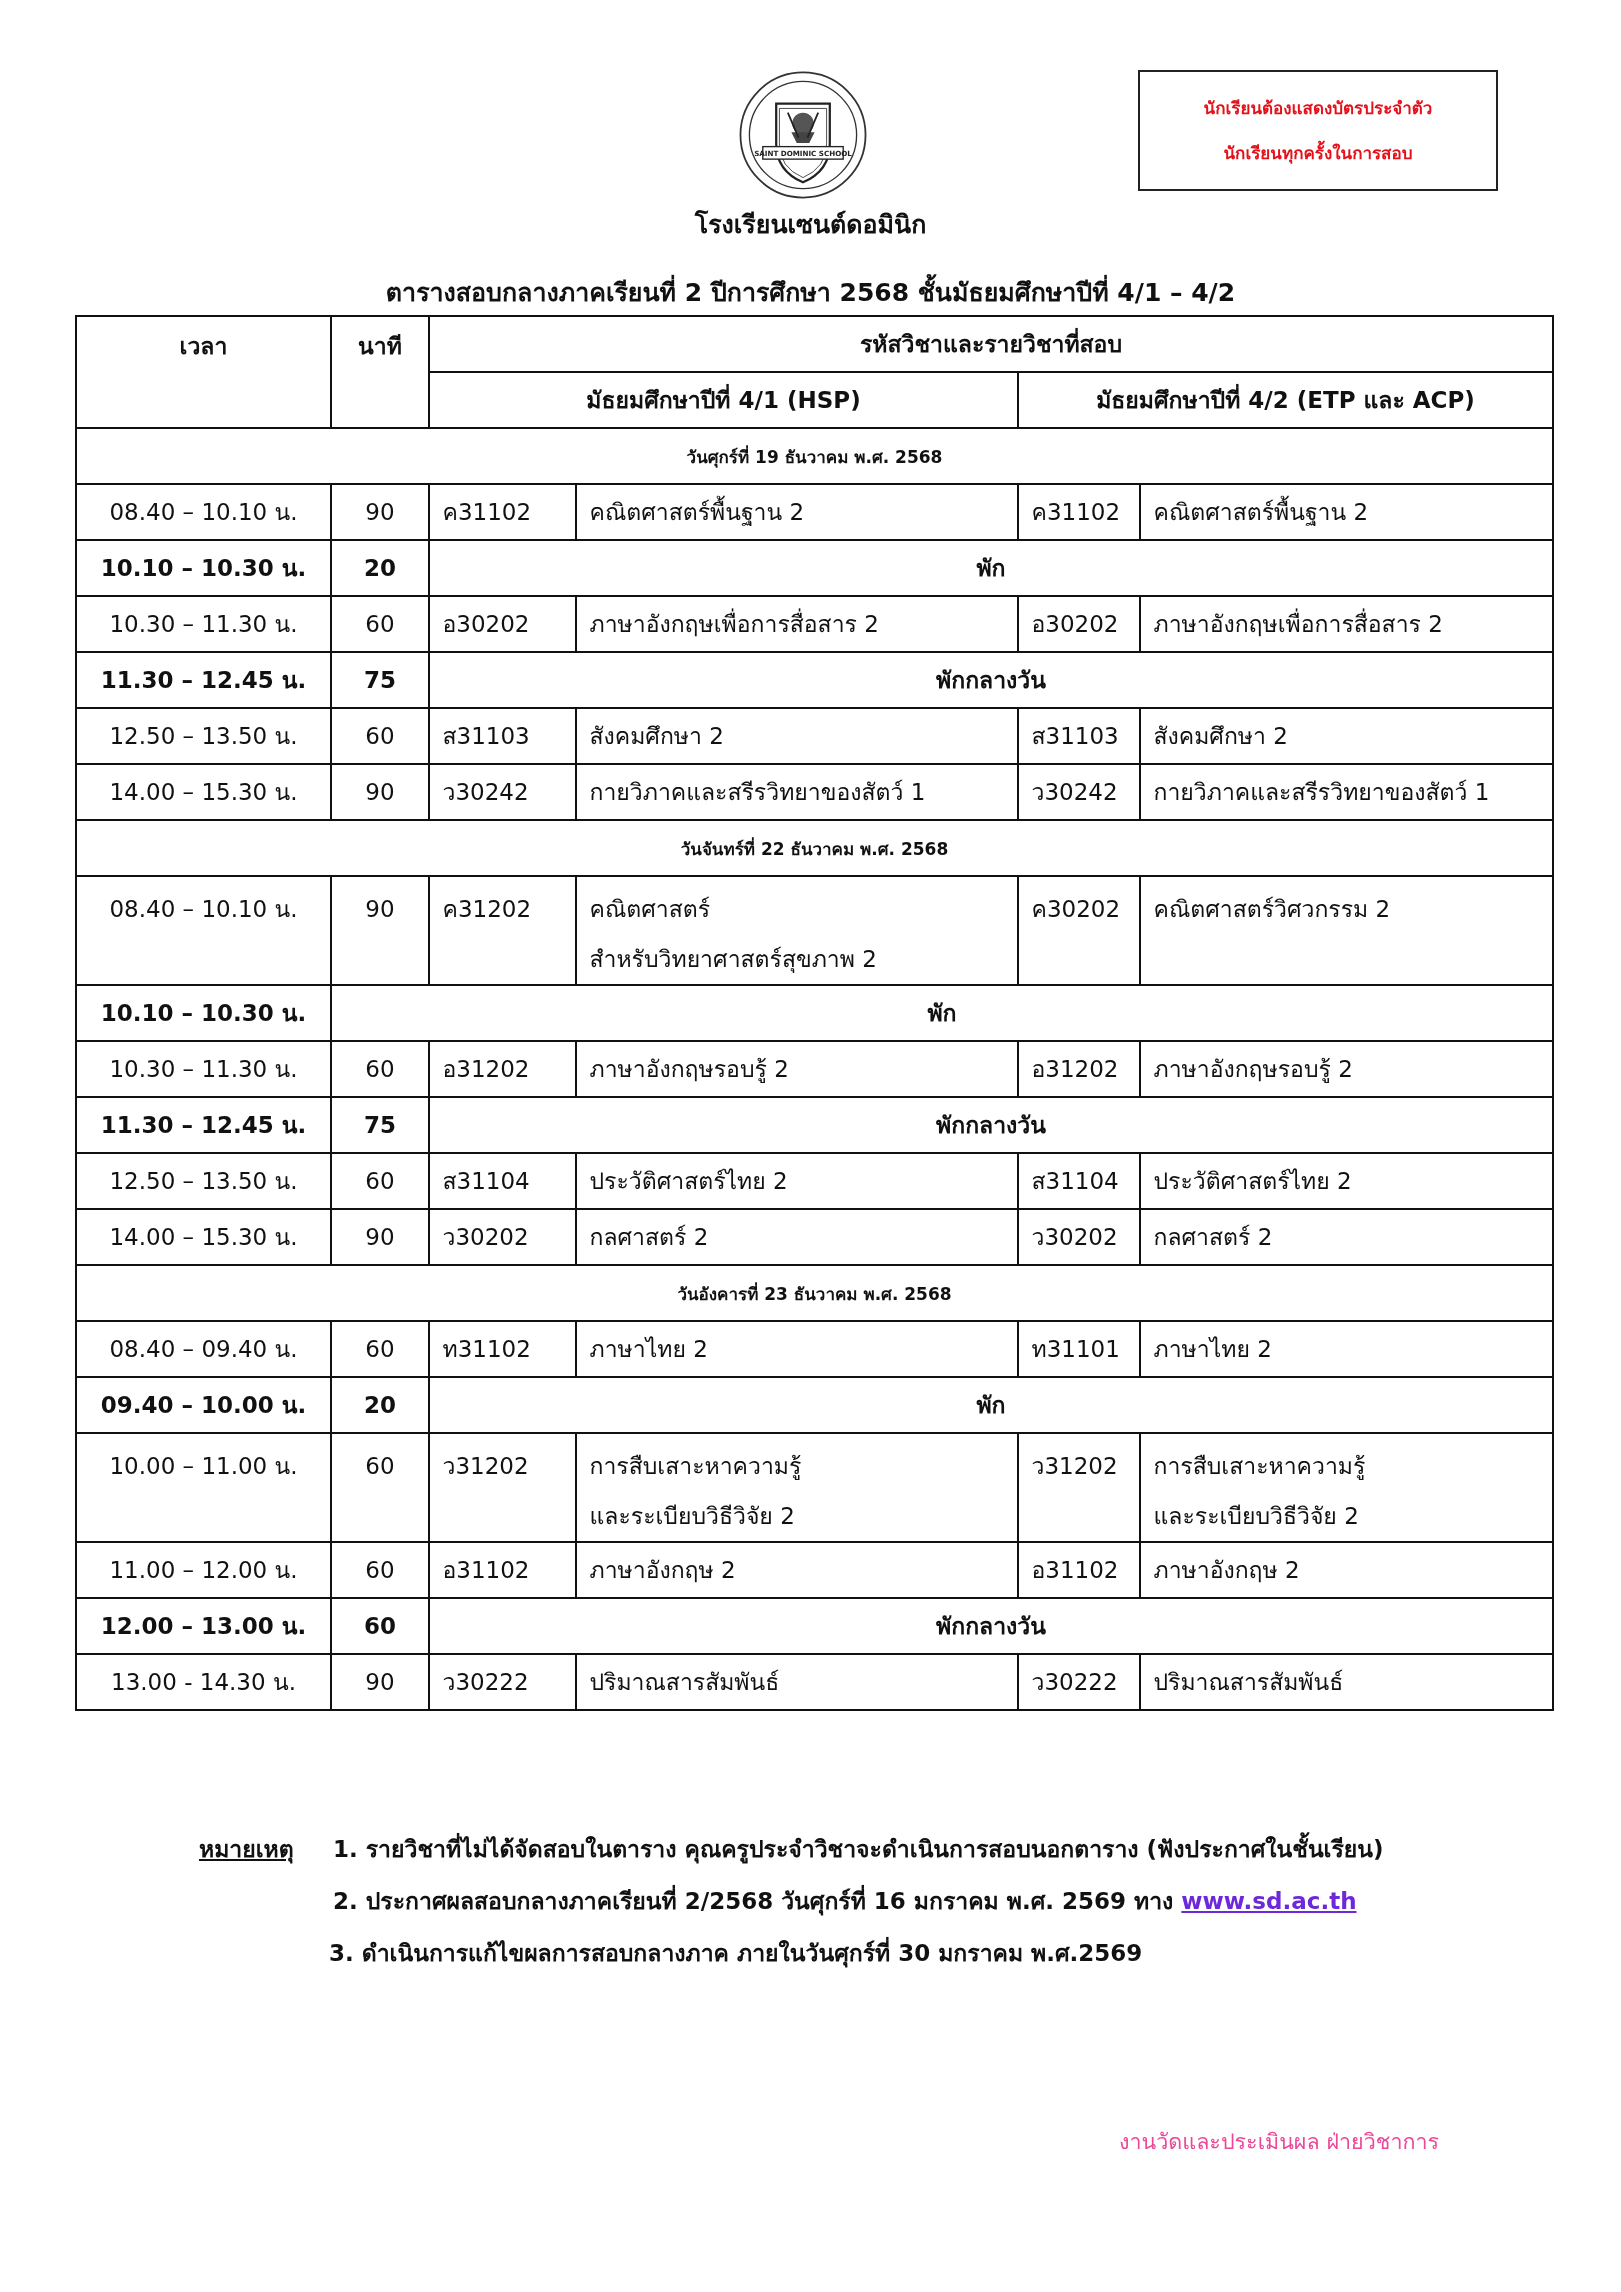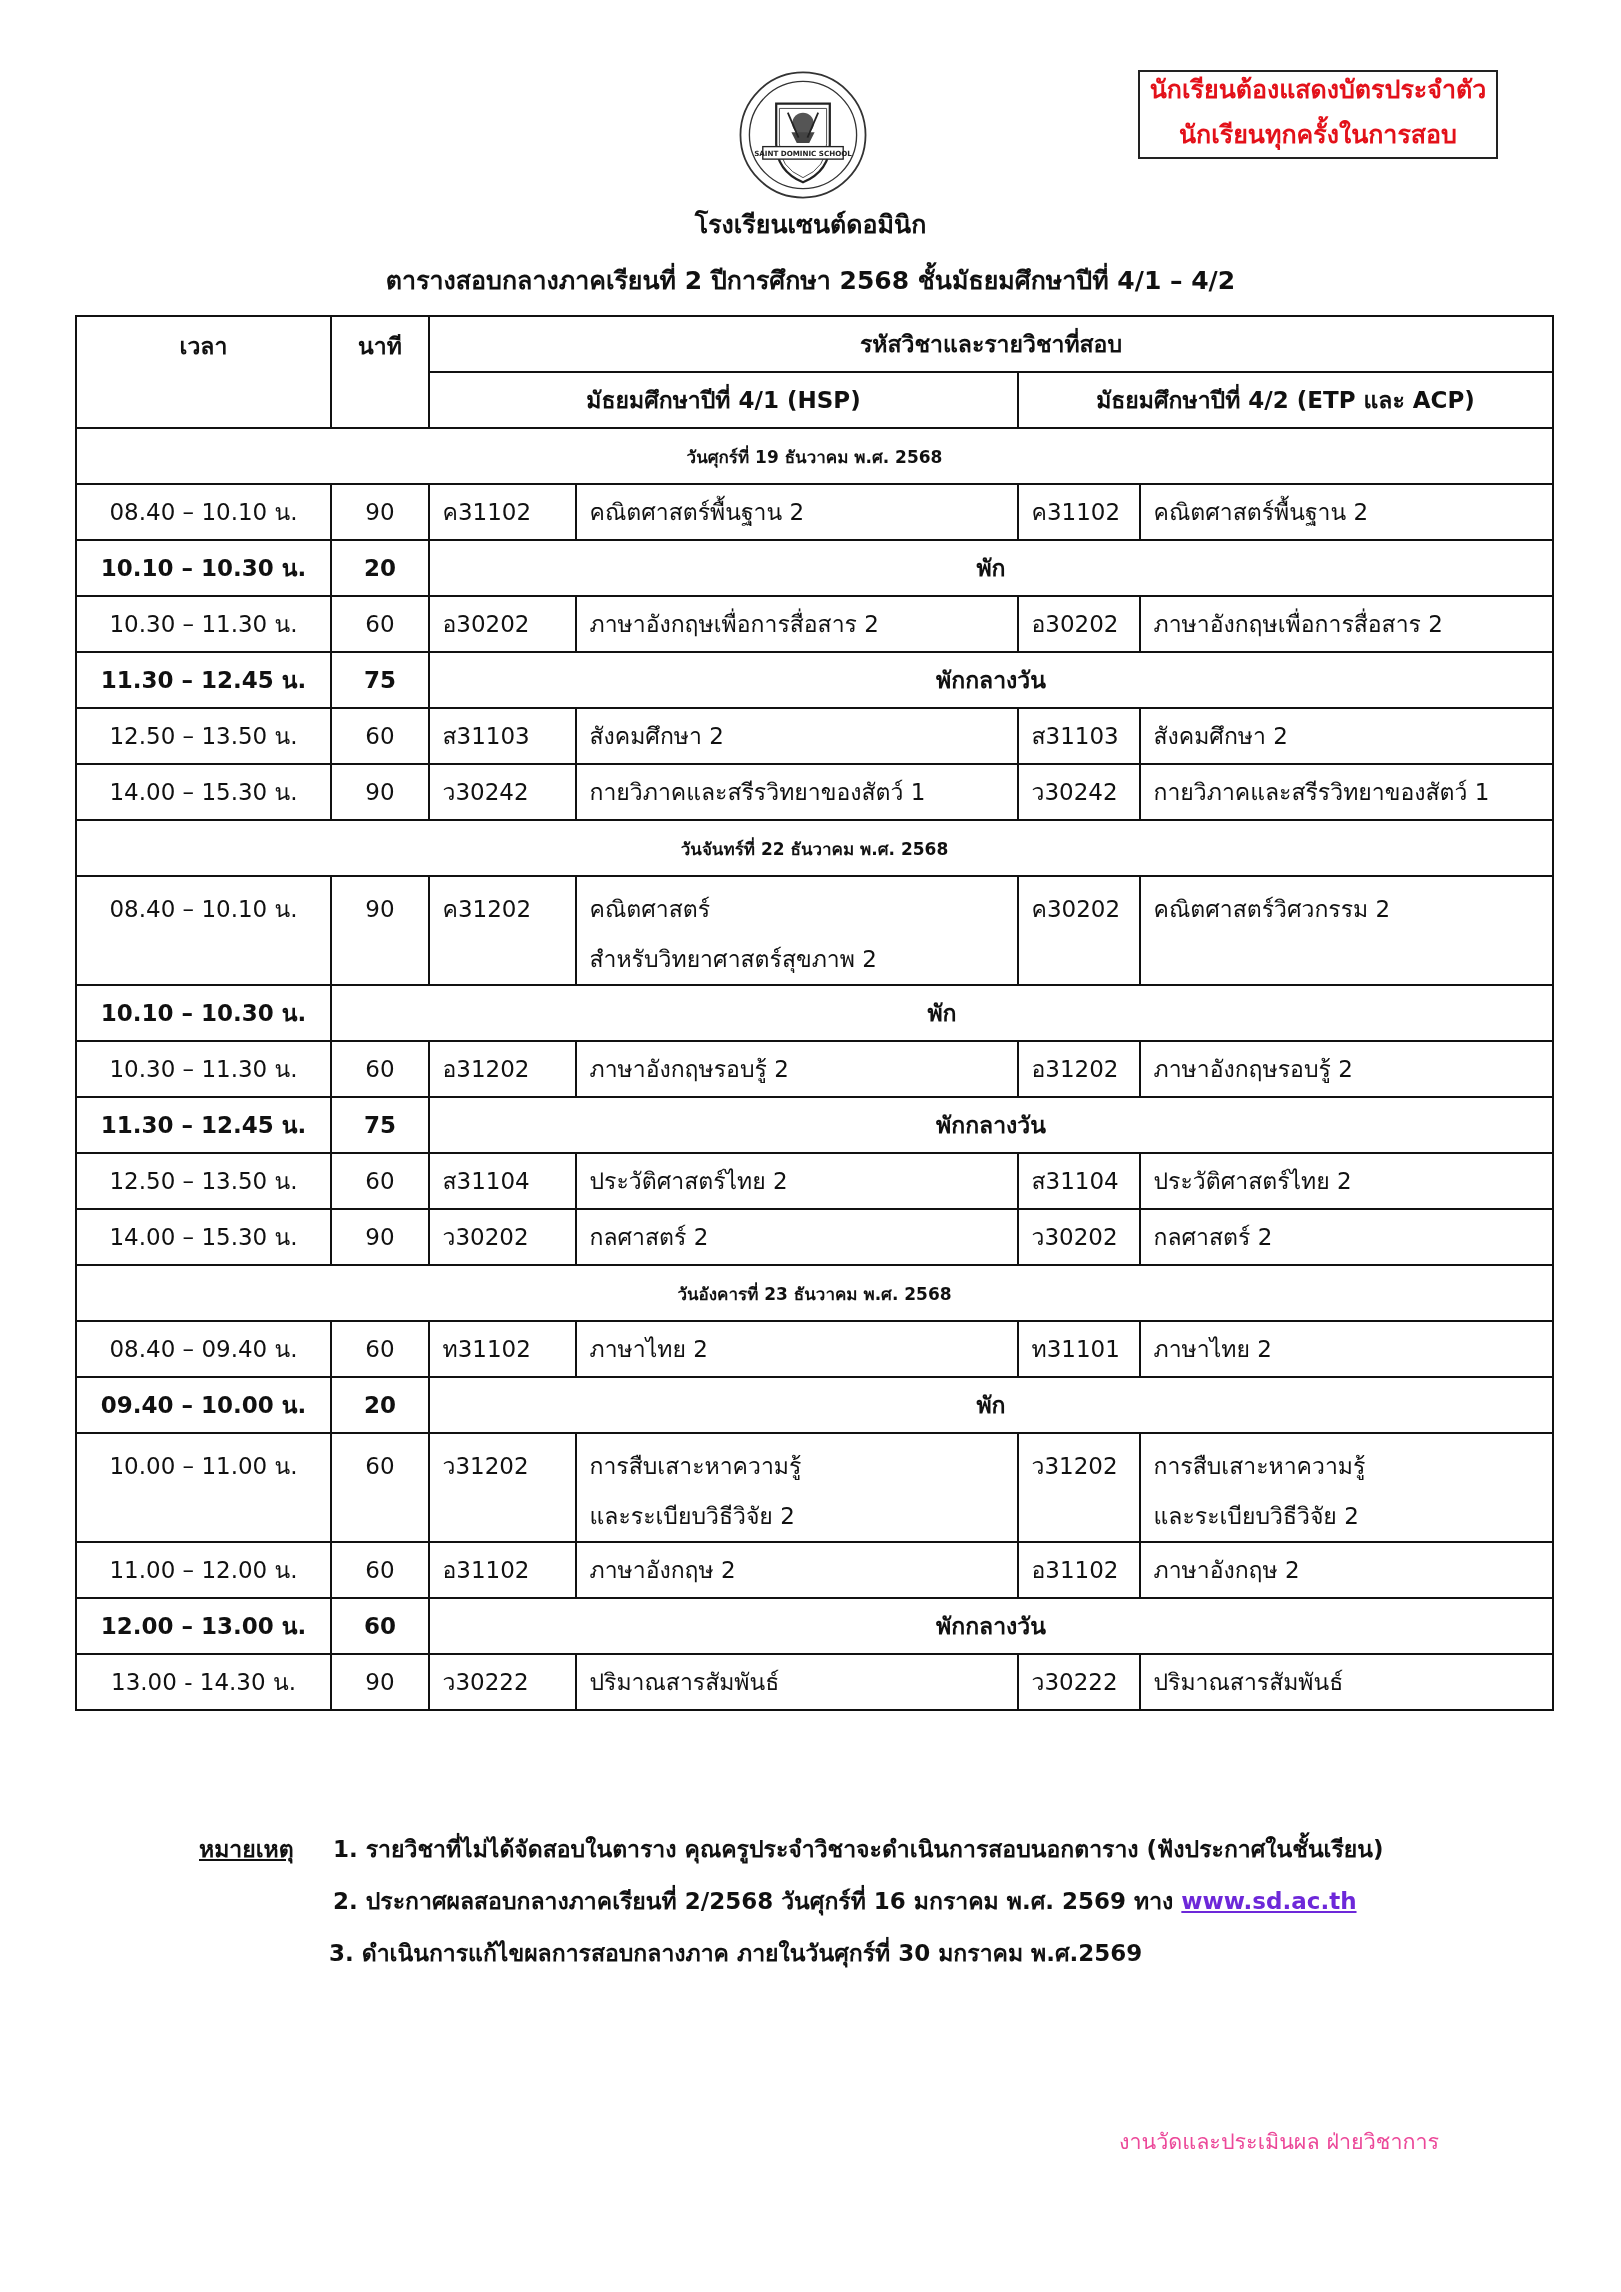--- a/index.html
+++ b/index.html
@@ -2,34 +2,34 @@
 <html style="font-size:14.3px"><head>
 <meta charset="utf-8">
 <style>
   html, body { margin: 0; padding: 0; background: #ffffff; }
   body {
     width: 1621px; height: 2293px; position: relative; overflow: hidden;
     font-family: "DejaVu Sans", "Liberation Sans", sans-serif;
     color: #111;
   }
   .notice {
-    position: absolute; left: 1138px; top: 70px; width: 360px; height: 89px;
+    position: absolute; left: 1138px; top: 70px; width: 360px; height: 121px;
     border: 2.2px solid #222; box-sizing: border-box;
-    display: flex; flex-direction: column; align-items: center; justify-content: flex-end;
-    color: #e3111a; font-weight: bold; font-size: 25px; line-height: 45px;
+    display: flex; flex-direction: column; align-items: center; justify-content: center;
+    color: #e3111a; font-weight: bold; font-size: 17px; line-height: 45px;
   }
   .logo {
     position: absolute; left: 736px; top: 68px; width: 134px; height: 134px;
   }
   .title {
     position: absolute; left: 0; width: 1621px; text-align: center;
     font-weight: bold; font-size: 25px;
   }
   .title.t1 { top: 204px; }
-  .title.t2 { top: 260px; text-align: center; }
+  .title.t2 { top: 272px; text-align: center; }
 
   table.sched {
     position: absolute; left: 75px; top: 315px; width: 1477px;
     border-collapse: collapse; table-layout: fixed;
     font-size: 23px;
   }
   table.sched td, table.sched th {
     border: 2.7px solid #111; padding: 0 12.5px; height: 54px;
     vertical-align: middle; font-weight: normal;
   }

